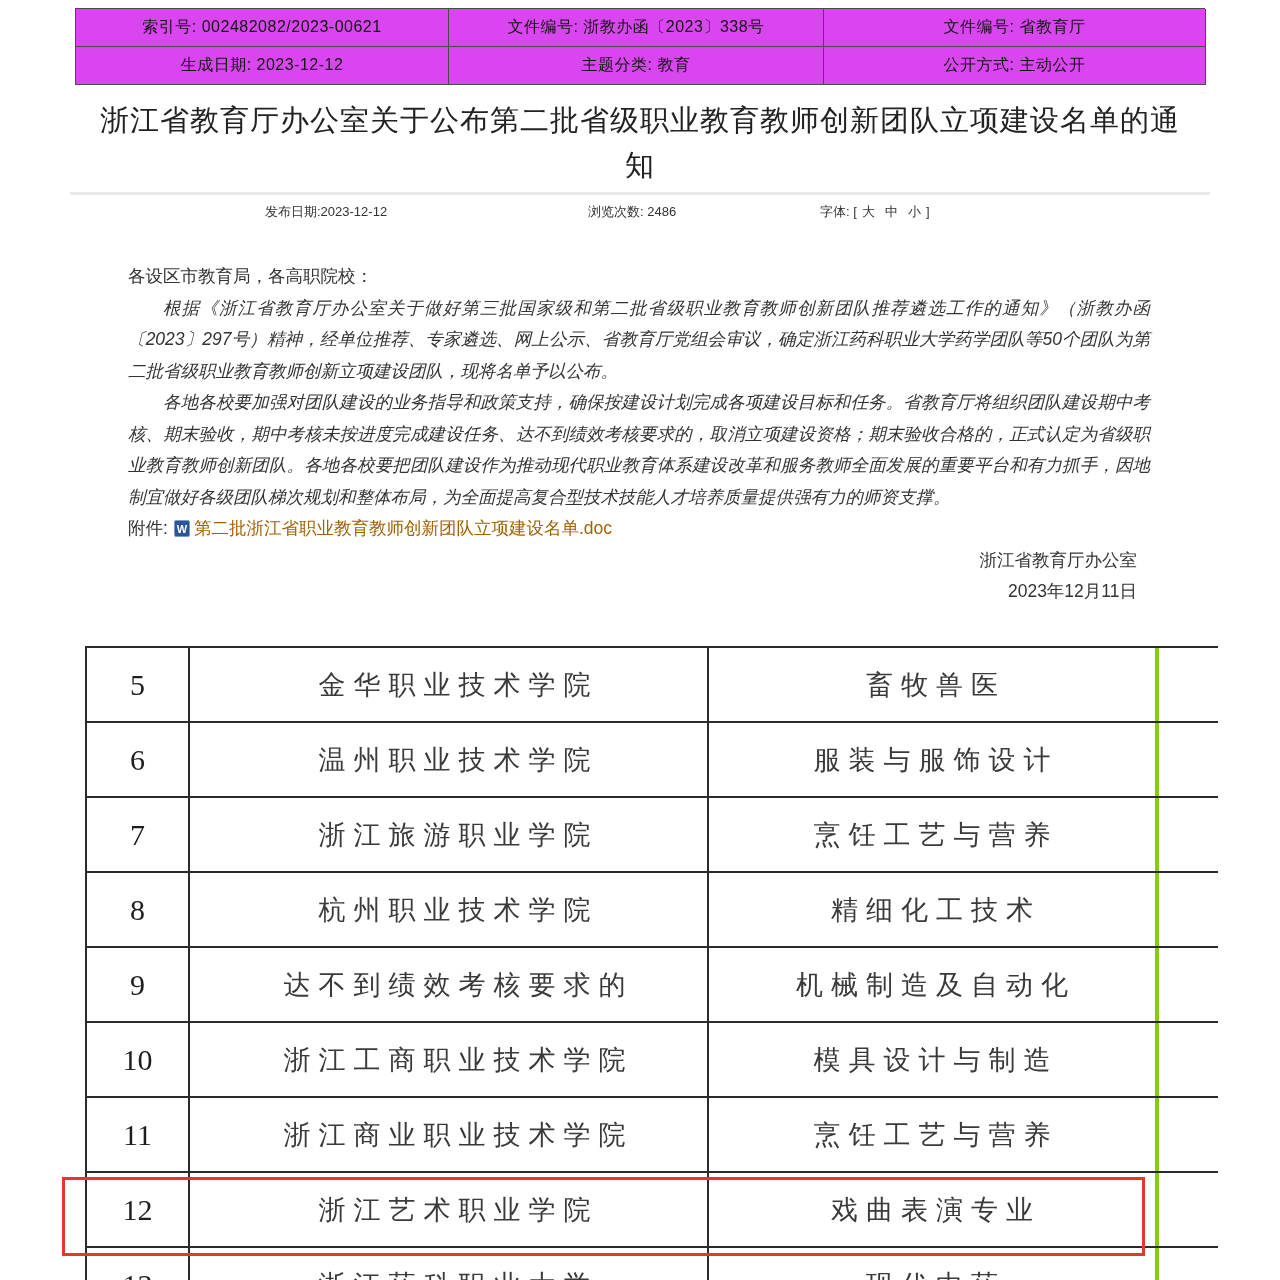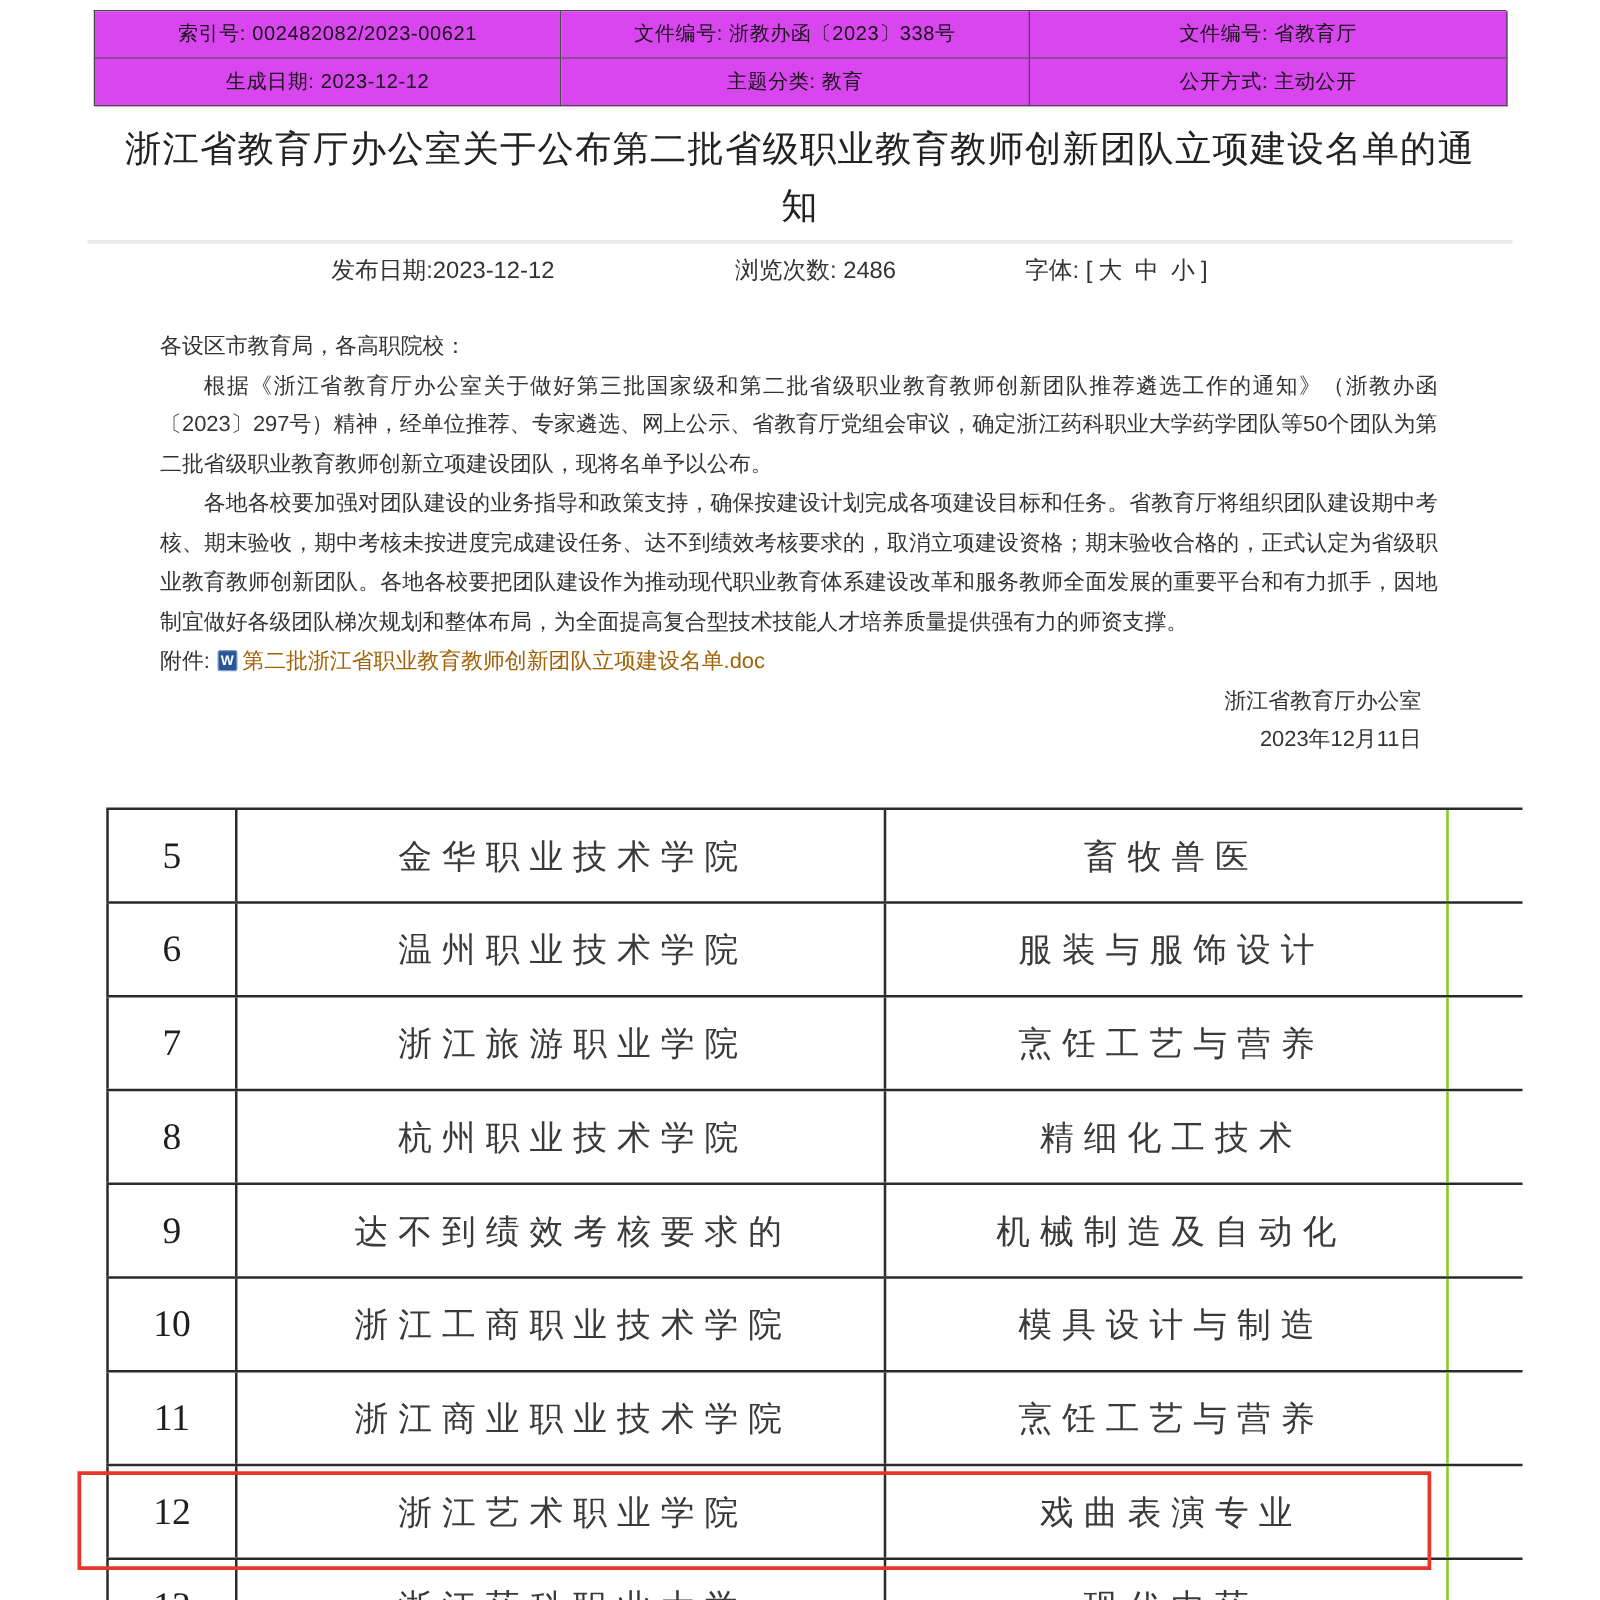--- a/index.html
+++ b/index.html
@@ -21,35 +21,35 @@
   
   .doc-title {
     position:absolute; left:100px; top:98px; width:1080px;
     text-align:center; font-size:29px; font-weight:400; color:#222;
     line-height:45px; letter-spacing:1px;
   }
 
   .title-divider { position:absolute; left:70px; top:192px; width:1140px; height:3px; background:#eaeaea; }
 
   
-  .meta-row { position:absolute; left:0; top:203px; width:1196px; height:26px; font-size:19px; color:#333; }
+  .meta-row { position:absolute; left:0; top:203px; width:1196px; height:26px; font-size:13px; color:#333; }
   .meta-date  { position:absolute; left:265px; top:0; }
   .meta-views { position:absolute; left:588px; top:0; }
   .meta-font  { position:absolute; left:820px; top:0; }
   .meta-font span { display:inline-block; }
   .font-opt { margin:0 5px; cursor:pointer; }
   .bracket { color:#333; }
 
   
   .content {
     position:absolute; left:128px; top:261px; width:1022px;
     font-size:17.5px; line-height:31.5px; color:#333; text-align:justify;
   }
   .content p { margin:0; }
-  .indent { text-indent:2em; }
+  .indent { text-indent:2em;font-style:italic; }
   .attach-line { text-align:left; }
   .doc-icon {
     display:inline-block; width:16px; height:17px; background:#2a5699;
     border:1px solid #7a9cc6; border-radius:2px; margin:0 4px 0 6px;
     vertical-align:-3px; position:relative;
   }
   .doc-icon::after {
     content:"W"; position:absolute; left:0; top:0; width:100%; height:100%;
     color:#fff; font-size:11px; font-weight:bold; text-align:center; line-height:16px;
   }
@@ -58,21 +58,21 @@
 
   
   .list-table {
     position:absolute; left:85px; top:646px; width:1133px;
     font-family:"Liberation Serif", serif; color:#3a3a3a; background:#fff;
   }
   .trow { display:flex; border-top:2px solid #2b2b2b; height:75px; }
   .tcell { display:flex; align-items:center; justify-content:center; overflow:hidden; }
   .c-no     { width:110px; border-left:2px solid #2b2b2b; font-size:30px; color:#1e1e1e; }
   .c-school { width:553px; border-left:2px solid #2b2b2b; font-size:27px; letter-spacing:8px; padding-left:20px; }
-  .c-spec   { width:482px; border-left:2px solid #2b2b2b; border-right:2px solid #84cc16; font-size:27px; letter-spacing:8px; padding-left:8px; }
+  .c-spec   { width:482px; border-left:2px solid #2b2b2b; border-right:4px solid #84cc16; font-size:27px; letter-spacing:8px; padding-left:8px; }
   .c-ext    { width:63px; }
 
   
   .highlight-box {
     position:absolute; left:62px; top:1177px; width:1083px; height:79px;
     border:3px solid #e5382b; pointer-events:none; background:transparent;
   }
 </style>
 </head>
 <body>

